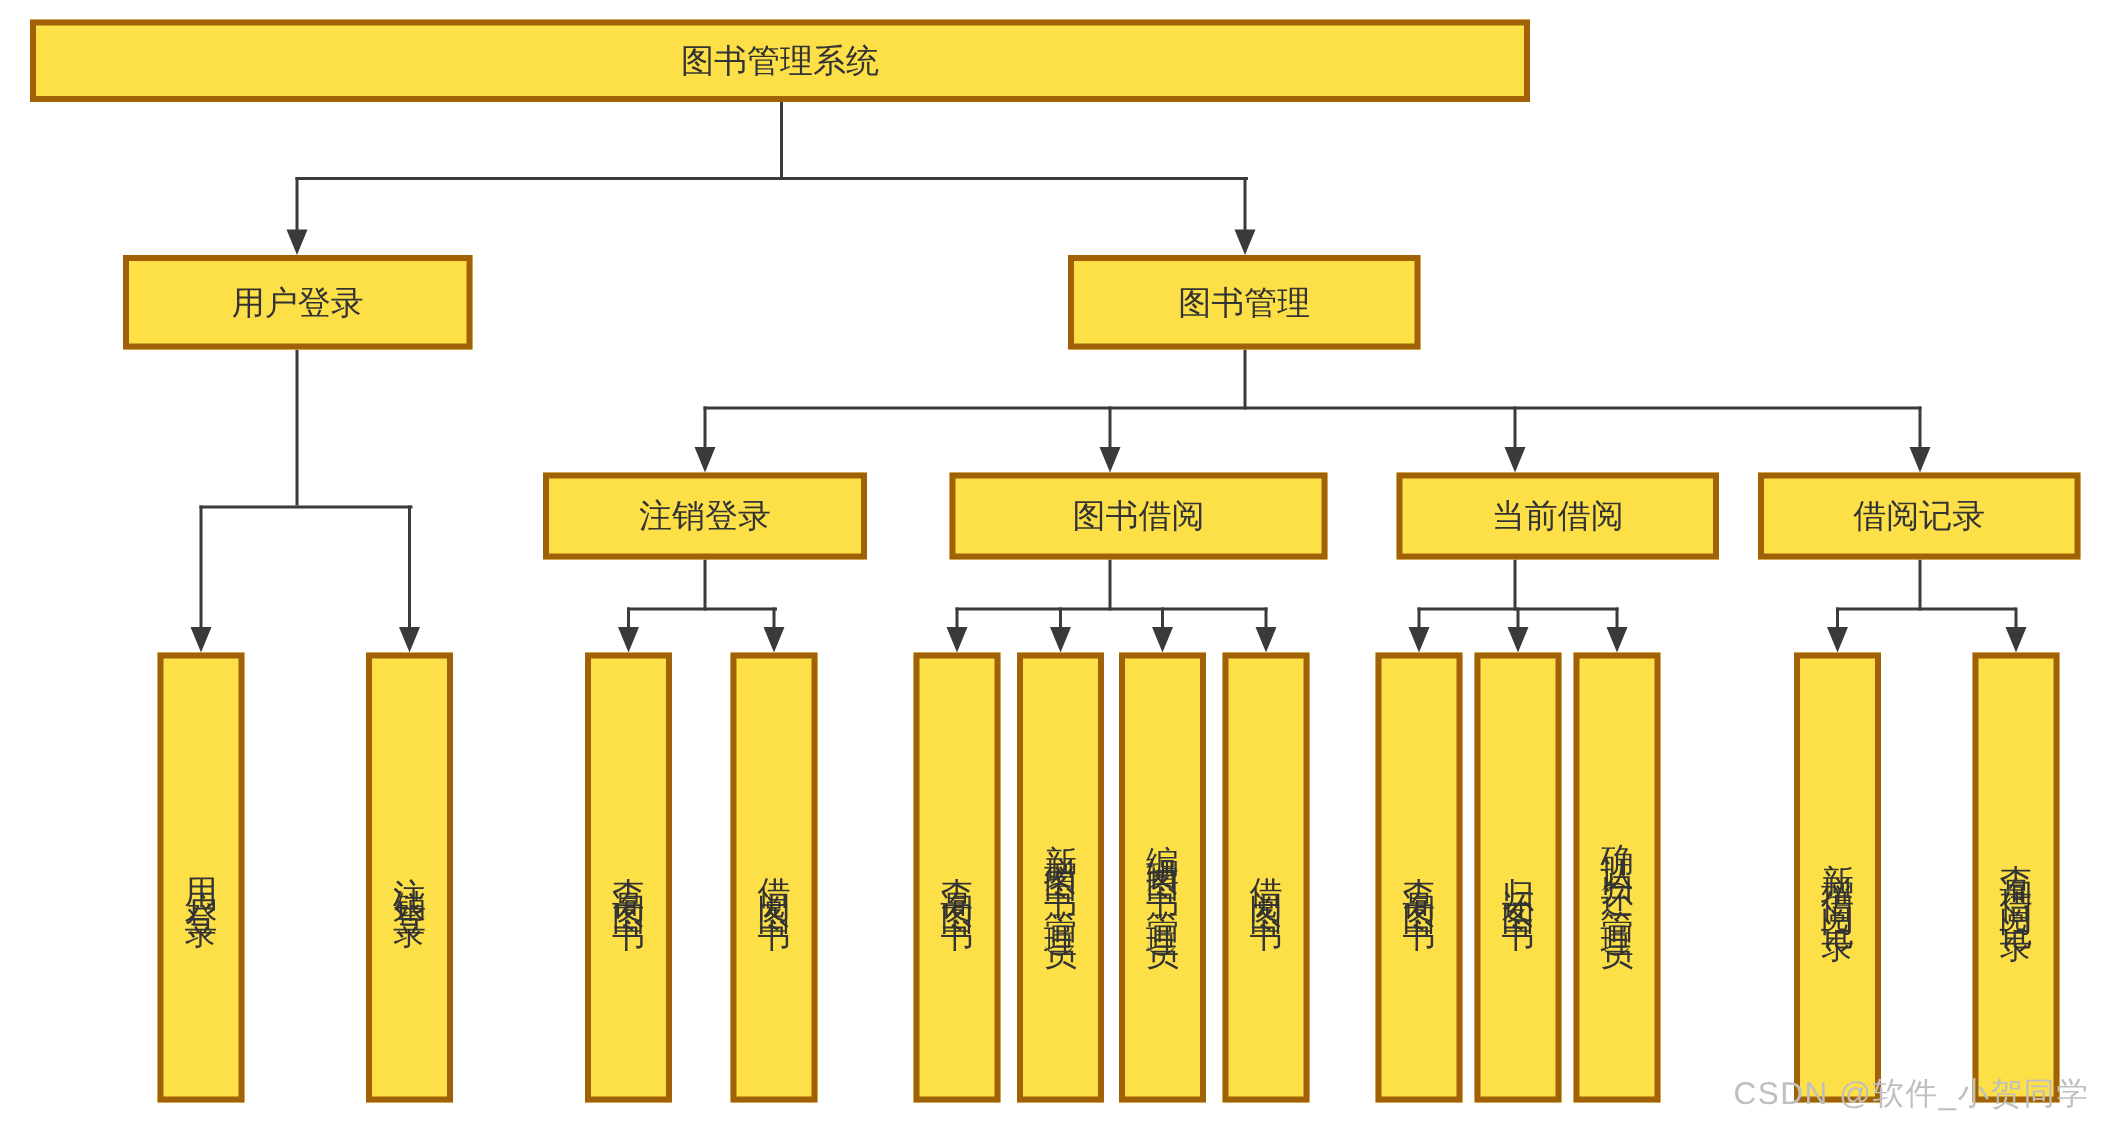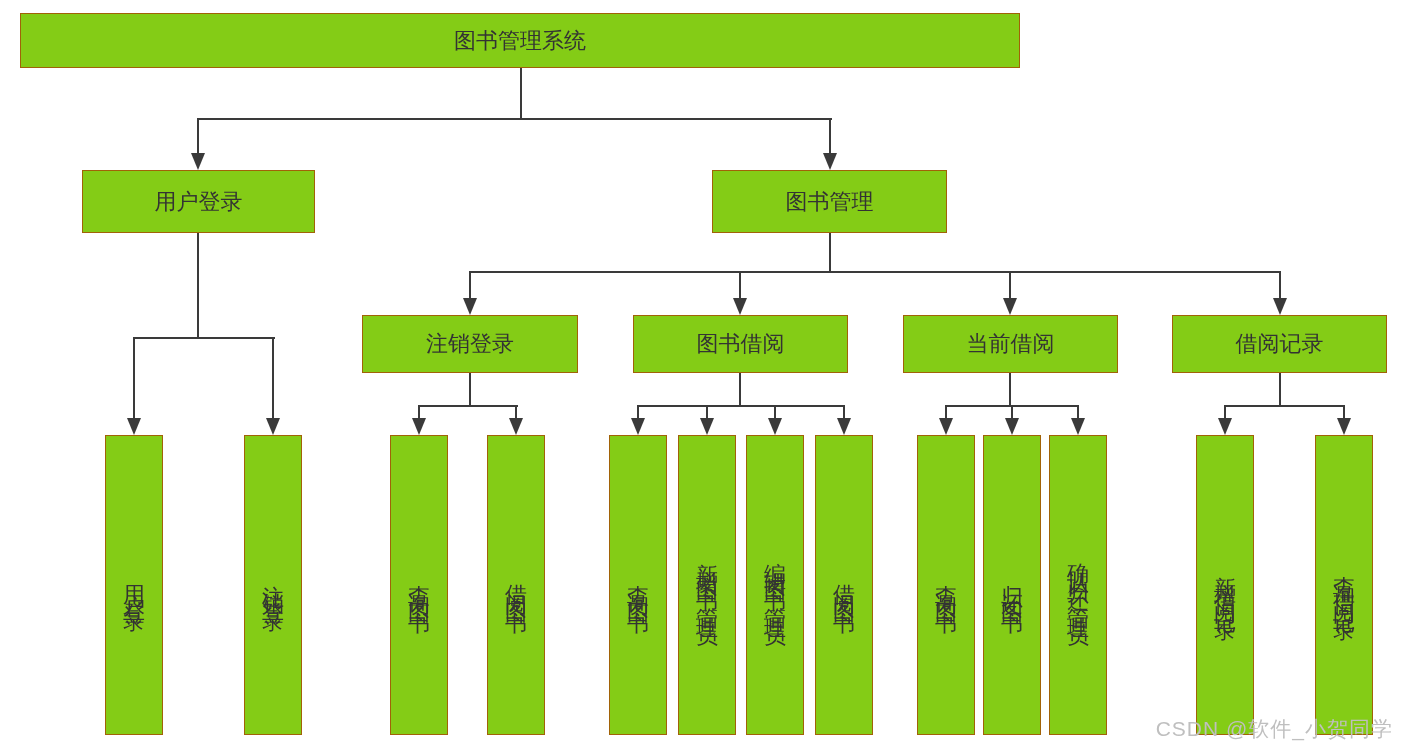--- a/index.html
+++ b/index.html
@@ -7,22 +7,22 @@
     position:relative;
     width:1405px;height:747px;
     background:#ffffff;
     font-family:"Liberation Sans","DejaVu Sans",sans-serif;
     color:#333333;
     overflow:hidden;
   }
   .node{
     position:absolute;
     box-sizing:border-box;
-    border:1px solid #a16207;
-    background:#84cc16;
+    border:4px solid #a16207;
+    background:#fde047;
     display:flex;
     align-items:center;
     justify-content:center;
     font-size:22px;
     color:#333333;
     z-index:2;
   }
   .vtext{
     writing-mode:vertical-lr;
     text-orientation:mixed;
@@ -89,24 +89,24 @@
   <div class="line v" style="left:739px;top:271px;height:28px"></div>
   <div class="arrow" style="left:733px;top:298px"></div>
   <div class="line v" style="left:1009px;top:271px;height:28px"></div>
   <div class="arrow" style="left:1003px;top:298px"></div>
   <div class="line v" style="left:1279px;top:271px;height:28px"></div>
   <div class="arrow" style="left:1273px;top:298px"></div>
 
   <div class="node" style="left:362px;top:315px;width:216px;height:58px">
     <span>注销登录</span>
   </div>
-  <div class="node" style="left:633px;top:315px;width:215px;height:58px">
+  <div class="node" style="left:633px;top:315px;width:252px;height:58px">
     <span>图书借阅</span>
   </div>
-  <div class="node" style="left:903px;top:315px;width:215px;height:58px">
+  <div class="node" style="left:931px;top:315px;width:215px;height:58px">
     <span>当前借阅</span>
   </div>
   <div class="node" style="left:1172px;top:315px;width:215px;height:58px">
     <span>借阅记录</span>
   </div>
 
   <div class="line v" style="left:469px;top:373px;height:34px"></div>
   <div class="line h" style="left:418px;top:405px;width:100px"></div>
   <div class="line v" style="left:418px;top:405px;height:14px"></div>
   <div class="arrow" style="left:412px;top:418px"></div>

